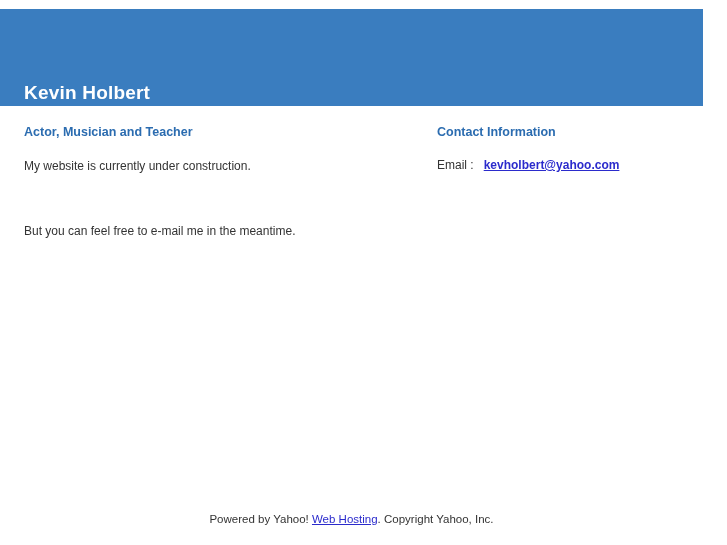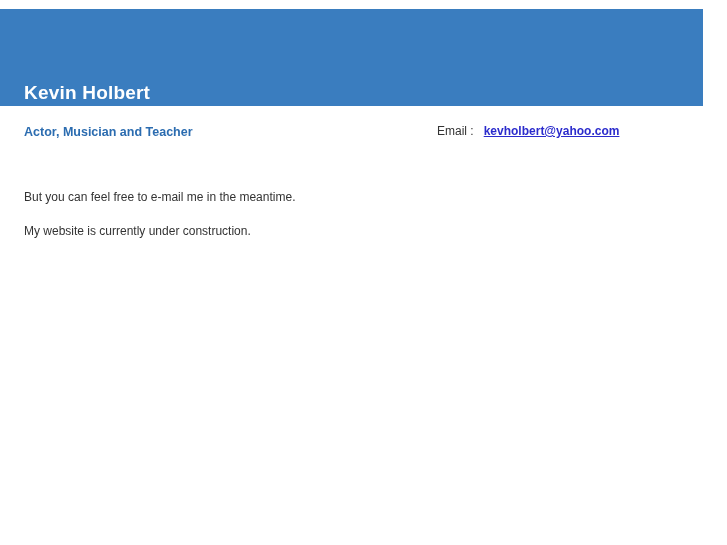--- a/index.html
+++ b/index.html
@@ -122,33 +122,37 @@
 <div class="page">
 
   <div class="header-banner">
     <div class="site-title">Kevin Holbert</div>
   </div>
 
   <div class="content">
 
     <div class="col-left">
       <h2 class="section-heading">Actor, Musician and Teacher</h2>
+      <p class="body-text">My website is currently under construction.</p>
       <p class="body-text second">But you can feel free to e-mail me in the meantime.</p>
-      <p class="body-text">My website is currently under construction.</p>
     </div>
 
     <div class="col-right">
+      <h2 class="section-heading">Contact Information</h2>
       <table class="contact-table">
         <tbody>
             <tr>
           <td class="contact-label">Email :</td>
           <td>
             <a class="contact-link" href="#">kevholbert@yahoo.com</a>
           </td>
         </tr>
       </tbody>
         </table>
     </div>
 
   </div>
 
+  <div class="footer">
+    <span>Powered by Yahoo!</span> <a href="#">Web Hosting</a><span>. Copyright Yahoo, Inc.</span>
+  </div>
 
 </div>
 
 </body></html>

